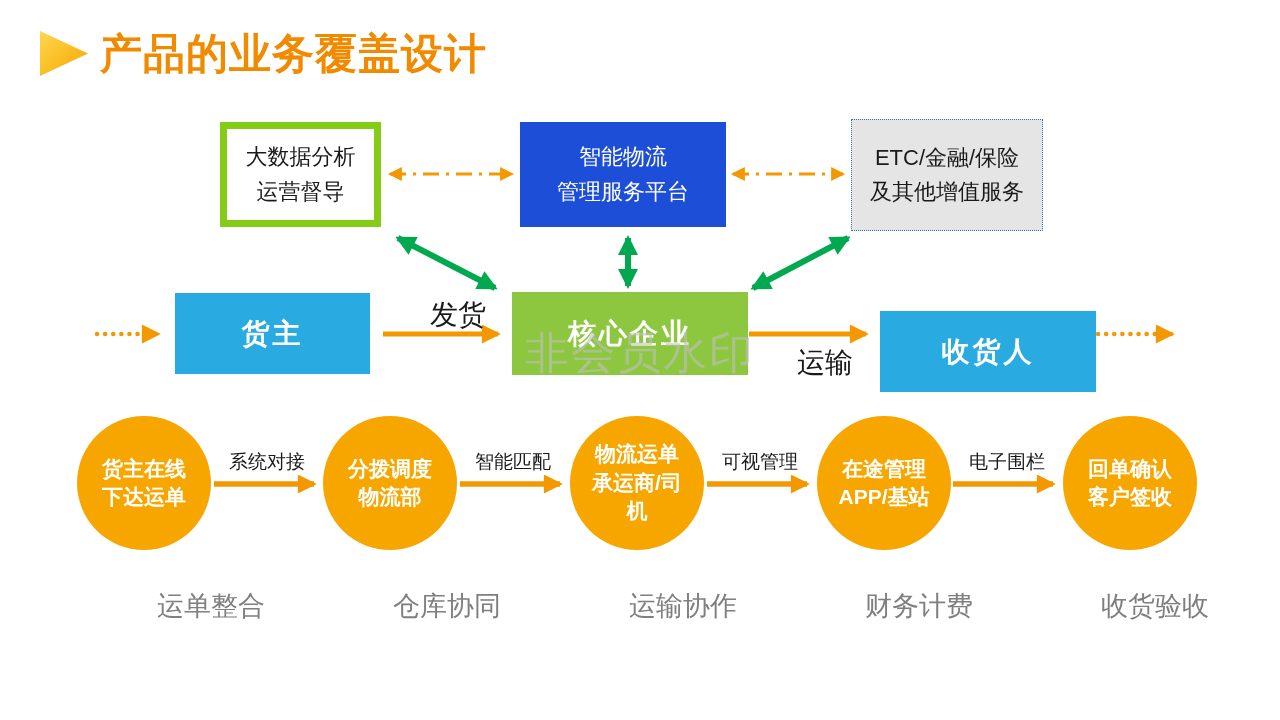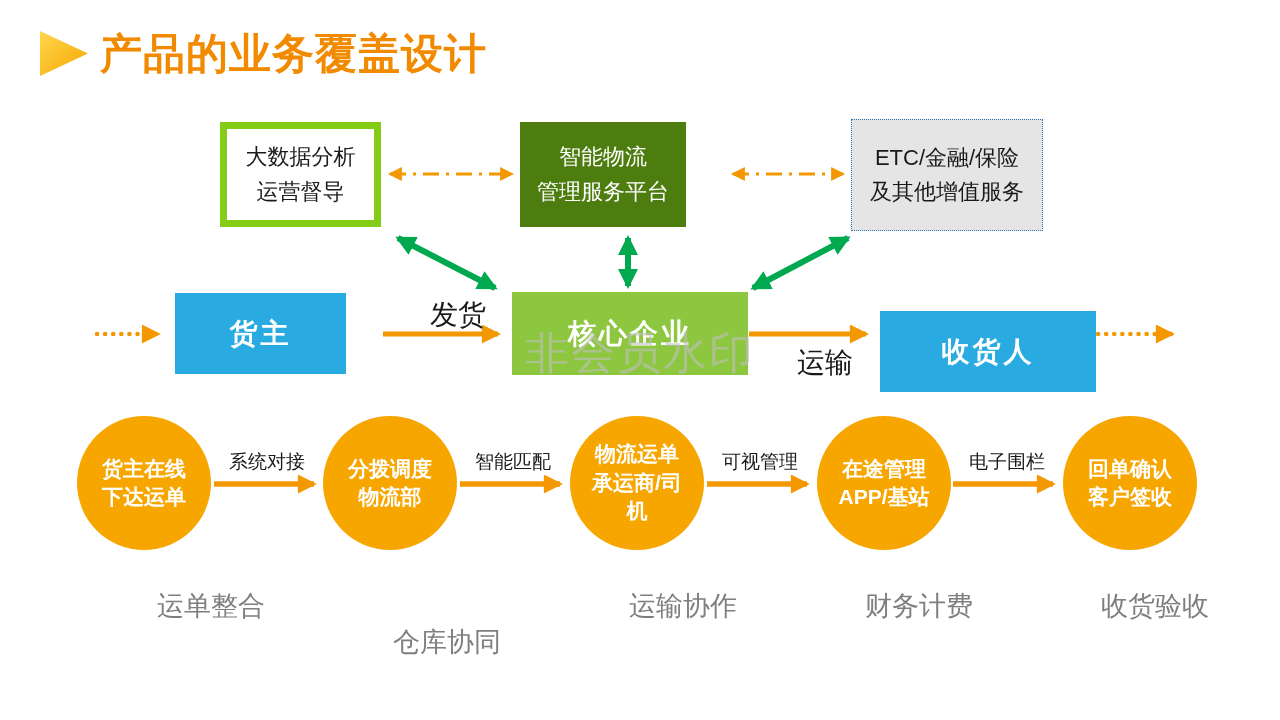--- a/index.html
+++ b/index.html
@@ -12,43 +12,43 @@
   }
   .abs { position:absolute; }
   #arrow-layer { position:absolute; left:0; top:0; width:1280px; height:720px; z-index:1; }
 
   .tri { left:40px; top:31px; z-index:2; }
   .header-title { left:100px; top:26px; font-size:42px; font-weight:bold; color:#F28A00; letter-spacing:1px; z-index:2; white-space:nowrap; }
 
   .box { display:flex; flex-direction:column; align-items:center; justify-content:center; text-align:center;
          z-index:2; font-size:22px; line-height:1.55; color:#1a1a1a; }
   .box-analysis { left:220px; top:122px; width:161px; height:105px; background:#ffffff; border:7px solid #84cc16; }
-  .box-platform { left:520px; top:122px; width:166px; height:105px; background:#4d7c0f; color:#ffffff; }
+  .box-platform { left:520px; top:122px; width:206px; height:105px; background:#1d4ed8; color:#ffffff; }
   .box-services { left:851px; top:119px; width:192px; height:112px; background:#e5e5e5; border:1px dotted #2E75B6; }
 
   .mid-box { display:flex; align-items:center; justify-content:center; color:#ffffff; font-weight:bold;
              font-size:28px; letter-spacing:3px; z-index:2; }
-  .mid-shipper   { left:175px; top:293px; width:171px; height:81px; background:#29ABE2; }
+  .mid-shipper   { left:175px; top:293px; width:195px; height:81px; background:#29ABE2; }
   .mid-core      { left:512px; top:292px; width:236px; height:83px; background:#8DC63F; }
   .mid-consignee { left:880px; top:311px; width:216px; height:81px; background:#29ABE2; }
 
   .flow-label { font-size:28px; color:#1a1a1a; text-align:right; width:90px; top:296px; z-index:2; }
   .flow-label-ship { left:396px; }
   .flow-label-transport { left:763px;margin-top:48px; }
 
   .circle { width:134px; height:134px; border-radius:50%; background:#F7A600; color:#ffffff; font-weight:bold;
             font-size:21px; line-height:1.35; display:flex; flex-direction:column; align-items:center;
             justify-content:center; text-align:center; padding:0 12px; word-break:break-all; z-index:2; top:416px; }
   .c1 { left:77px; } .c2 { left:323px; } .c3 { left:570px; } .c4 { left:817px; } .c5 { left:1063px; }
 
   .step-label { font-size:19px; color:#1a1a1a; text-align:center; width:130px; top:449px; z-index:2; }
   .s1 { left:202px; } .s2 { left:448px; } .s3 { left:695px; } .s4 { left:942px; }
 
   .cat-label { font-size:27px; color:#7F7F7F; text-align:right; width:180px; top:588px; z-index:2; }
-  .k1 { left:85px; } .k2 { left:321px;margin-top:36px; } .k3 { left:557px; } .k4 { left:793px; } .k5 { left:1029px; }
+  .k1 { left:85px; } .k2 { left:321px; } .k3 { left:557px; } .k4 { left:793px; } .k5 { left:1029px; }
 
   .watermark { left:480px; top:324px; width:320px; text-align:center; font-size:44px; color:#c0c0c0;
                opacity:0.6; z-index:10; pointer-events:none; letter-spacing:2px; }
 </style>
 </head>
 <body>
 
 <svg id="arrow-layer" xmlns="http://www.w3.org/2000/svg">
   <defs>
     <marker id="mo" viewBox="0 0 10 10" refX="8.5" refY="5" markerWidth="16" markerHeight="14" markerUnits="userSpaceOnUse" orient="auto-start-reverse">

